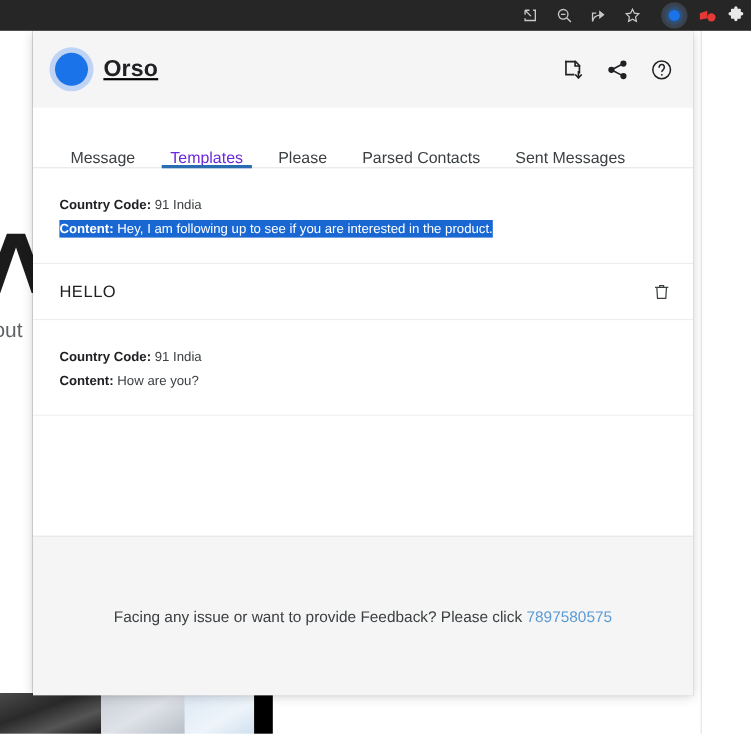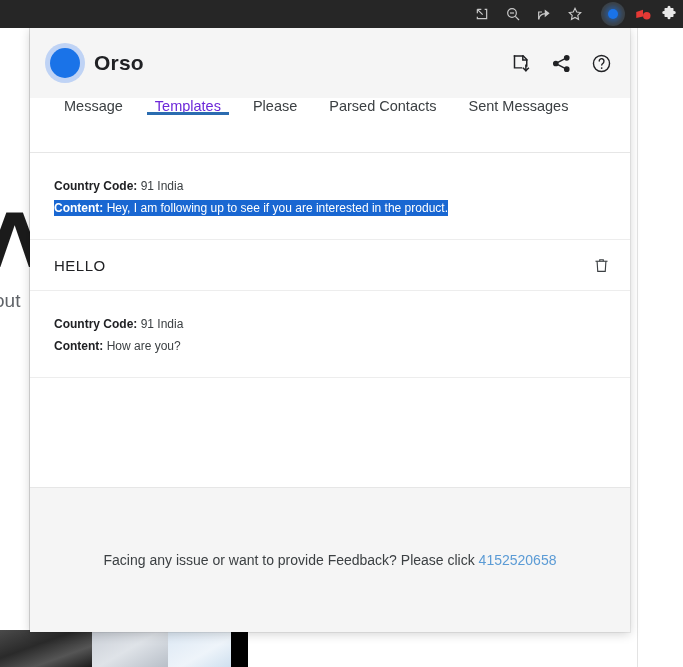--- a/index.html
+++ b/index.html
@@ -68,38 +68,39 @@
     position: absolute; left: 30px; top: 28px; width: 600px; height: 604px;
     background: #ffffff; z-index: 30;
     box-shadow: 0 2px 10px rgba(0,0,0,.18), 0 0 0 1px rgba(0,0,0,.06);
     display: flex; flex-direction: column;
   }
 
   #popup-header {
     height: 70px; background: #f5f5f5;
     display: flex; align-items: center; padding: 0 18px 0 20px;
     flex: none;
+    text-decoration: underline;
   }
   #brand { display: flex; align-items: center; gap: 14px; flex: 1; }
   #brand-logo {
     width: 30px; height: 30px; border-radius: 50%;
     background: #1a73e8; position: relative;
     box-shadow: 0 0 0 5px rgba(66,133,244,.30);
   }
   #brand-name { font-size: 21px; font-weight: 700; color: #202124; letter-spacing: .2px; }
   #header-actions { display: flex; align-items: center; gap: 18px; }
   .header-icon {
     width: 22px; height: 22px; color: #202124; cursor: pointer;
     display: flex; align-items: center; justify-content: center;
   }
   .header-icon svg { width: 21px; height: 21px; }
 
   
   #tabs {
-    display: flex; align-items: flex-start; height: 55px;
+    display: flex; align-items: flex-end; height: 55px;
     background: #ffffff; padding: 0 18px; flex: none;
     border-bottom: 1px solid #e6e6e6; position: relative;
   }
   .tab {
     display: flex; align-items: center; padding: 0 16px;
     font-size: 14.5px; color: #3c4043; cursor: pointer; position: relative;
     white-space: nowrap;
   }
   .tab.active { color: #6d28d9; }
   .tab.active::after {
@@ -293,20 +294,20 @@
         </div>
       </div>
     </div>
 
   </div>
 
   <div id="fill"></div>
 
   <div id="popup-footer">
     <div id="footer-text">
-      <span>Facing any issue or want to provide Feedback? Please click </span><span id="footer-link">4152520658</span>
+      <span>Facing any issue or want to provide Feedback? Please click </span><span id="footer-link">7897580575</span>
     </div>
   </div>
 </div>
 
 <div id="text-caret">
     <div class="stem"></div>
   </div>
 
 </body></html>

